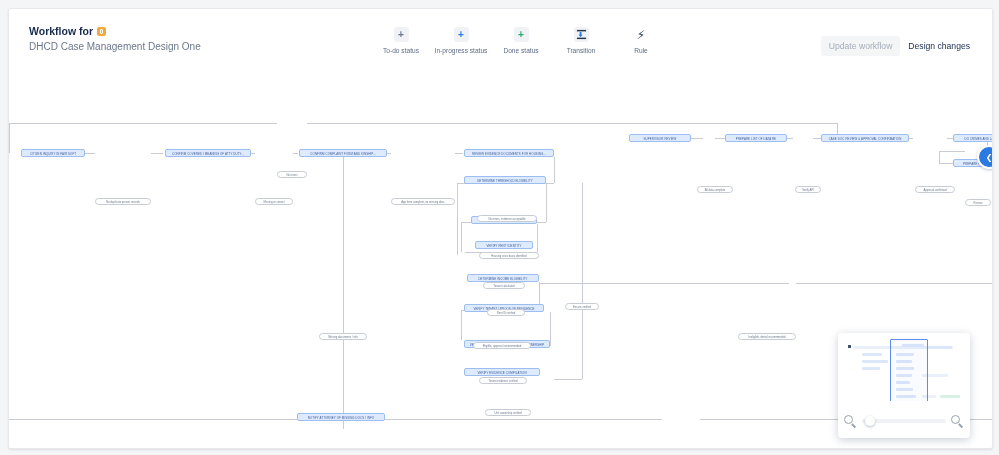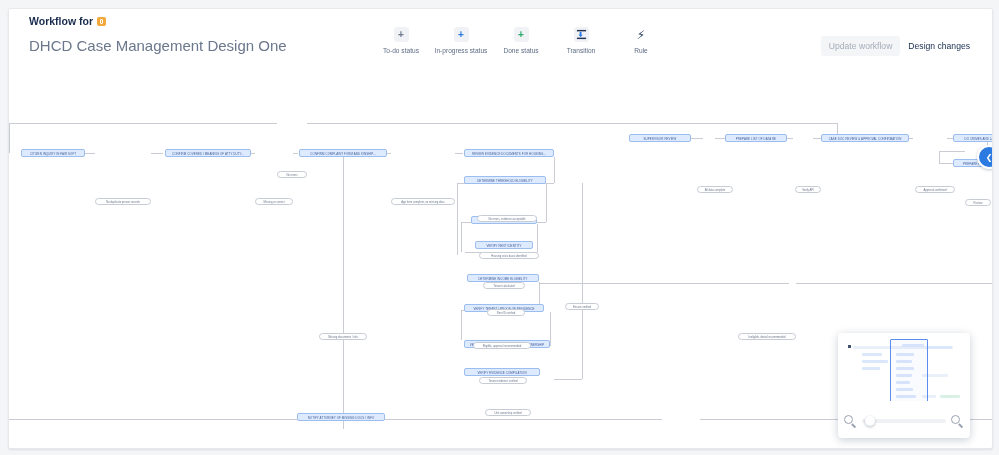--- a/index.html
+++ b/index.html
@@ -7,25 +7,25 @@
     width:999px;height:455px;overflow:hidden;
     background:#f4f5f7;
     font-family:"Liberation Sans","DejaVu Sans",sans-serif;
     -webkit-font-smoothing:antialiased;
   }
   .app{position:absolute;left:8px;top:8px;width:983px;height:439px;background:#ffffff;
        border:1px solid #e6e8eb;border-radius:3px;box-shadow:0 1px 2px rgba(9,30,66,.10);overflow:hidden;}
 
   
   .hdr{position:relative;height:52px;background:#fff;border-bottom:1px solid #e9eaee;}
-  .hdr-left{position:absolute;left:20px;top:6px;}
+  .hdr-left{position:absolute;left:20px;top:16px;}
   .wf-title{font-size:10.5px;font-weight:bold;color:#172b4d;line-height:13px;display:flex;align-items:center;gap:4px;}
   .badge-ic{display:inline-block;width:9px;height:9px;border-radius:2px;background:#f2a93b;position:relative;}
   .badge-ic::after{content:"";position:absolute;left:3px;top:2px;width:3px;height:5px;border:1px solid #fff;border-radius:1px;box-sizing:border-box;}
-  .wf-sub{font-size:15px;color:#6b778c;margin-top:12px;line-height:12px;}
+  .wf-sub{font-size:10px;color:#6b778c;margin-top:3px;line-height:12px;}
 
   .hdr-tools{position:absolute;left:362px;top:18px;display:flex;gap:0;}
   .tool{width:60px;display:flex;flex-direction:column;align-items:center;cursor:pointer;}
   .tool .ic{width:15px;height:15px;border-radius:3px;background:#f1f2f5;display:flex;align-items:center;justify-content:center;
             font-size:10px;line-height:1;font-weight:bold;}
   .tool .lb{font-size:6.6px;color:#5e6c84;margin-top:5px;white-space:nowrap;}
   .ic.todo{color:#6b778c;}
   .ic.prog{color:#2a7ae2;}
   .ic.done{color:#2aab6b;}
   .ic.trans{background:#f1f2f5;}

